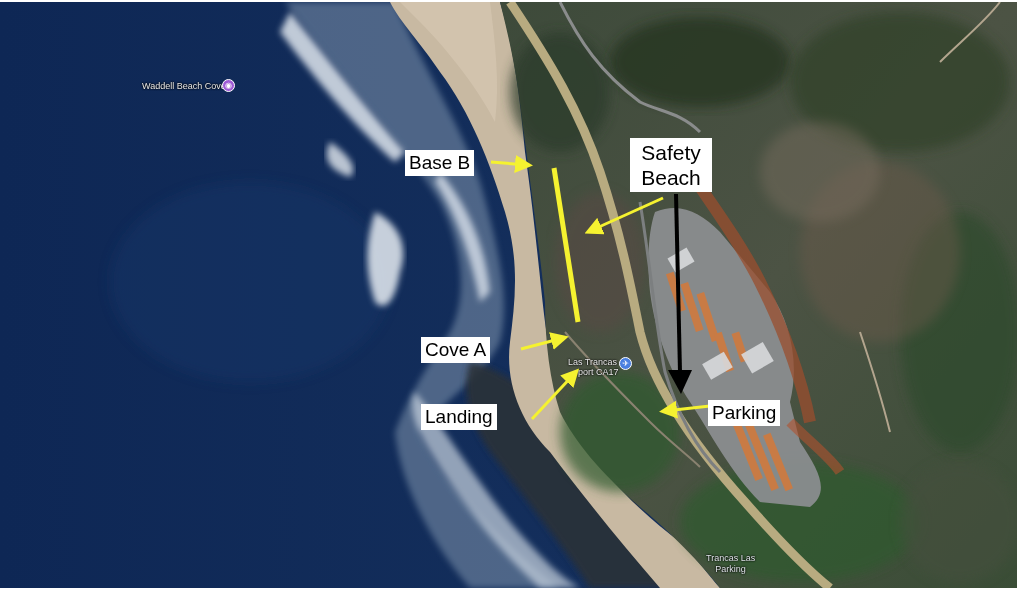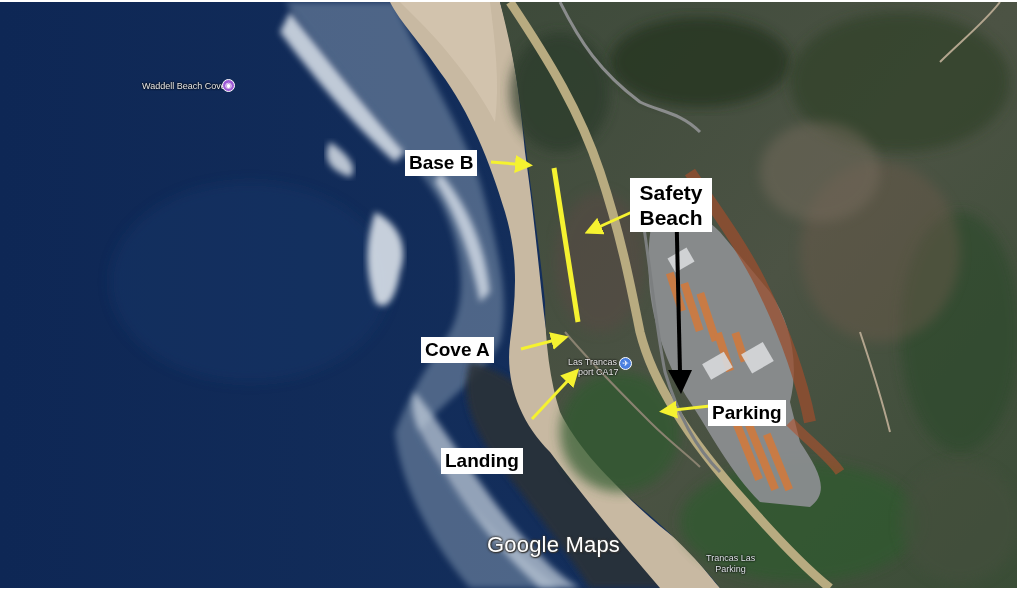--- a/index.html
+++ b/index.html
@@ -1,21 +1,21 @@
 <!DOCTYPE html>
 <html><head>
 <meta charset="utf-8">
 <style>
   html, body { margin: 0; padding: 0; background: #ffffff; }
   body { width: 1024px; height: 590px; overflow: hidden; position: relative; font-family: "Liberation Sans", sans-serif; }
   #map { position: absolute; left: 0; top: 2px; width: 1017px; height: 586px; overflow: hidden; background: #0f2a55; }
   #map svg.base { position: absolute; left: 0; top: 0; }
   .poi-label { position: absolute; color: #e8e8e8; font-size: 9px; text-shadow: 0 0 2px #000, 0 0 2px #000; white-space: nowrap; }
   .poi-pin { position: absolute; width: 13px; height: 13px; border-radius: 50%; border: 1px solid #fff; box-sizing: border-box; display: flex; align-items: center; justify-content: center; color: #fff; font-size: 8px; line-height: 1; }
-  .anno { position: absolute; background: #ffffff; color: #000; font-size: 19px; line-height: 22px; padding: 2px 4px; text-align: center; white-space: nowrap; font-weight: bold; }
+  .anno { position: absolute; background: #ffffff; color: #000; font-size: 19px; line-height: 22px; padding: 2px 4px; text-align: center; white-space: nowrap; }
   .watermark { position: absolute; left: 487px; top: 530px; font-size: 22px; color: #fff; font-weight: normal; letter-spacing: 0.2px;
     text-shadow: 0 0 2px #3a3a3a, 0 0 2px #3a3a3a, 0 0 3px #3a3a3a, 1px 1px 1px #333; }
   .overlay { position: absolute; left: 0; top: 0; pointer-events: none; }
 </style>
 </head>
 <body>
 
 <div id="map">
   <svg class="base" width="1017" height="586" viewBox="0 0 1017 586">
     <defs>
@@ -124,22 +124,21 @@
 
     <line x1="532" y1="417" x2="575" y2="371" stroke="#f5f230" stroke-width="3" marker-end="url(#ya)"></line>
 
     <line x1="710" y1="404" x2="665" y2="409" stroke="#f5f230" stroke-width="3" marker-end="url(#ya)"></line>
 
     <line x1="676" y1="192" x2="680" y2="370" stroke="#000" stroke-width="4"></line>
     <path d="M668,368 L692,368 L681,392 Z" fill="#000"></path>
   </svg>
 
   <div class="anno" style="left:405px;top:148px;">Base B</div>
-  <div class="anno" style="left:630px;top:136px;width:74px;line-height:25px;font-size:21px;margin-top:40px;">
+  <div class="anno" style="left:630px;top:136px;width:74px;line-height:25px;font-size:21px;">
     <span>Safety</span><br>
     <span>Beach</span>
   </div>
   <div class="anno" style="left:421px;top:335px;">Cove A</div>
-  <div class="anno" style="left:441px;top:402px;margin-top:44px;">Landing</div>
+  <div class="anno" style="left:421px;top:402px;">Landing</div>
   <div class="anno" style="left:708px;top:390px;margin-top:8px;">Parking</div>
 
-  <div class="watermark">Google Maps</div>
 </div>
 
 </body></html>

